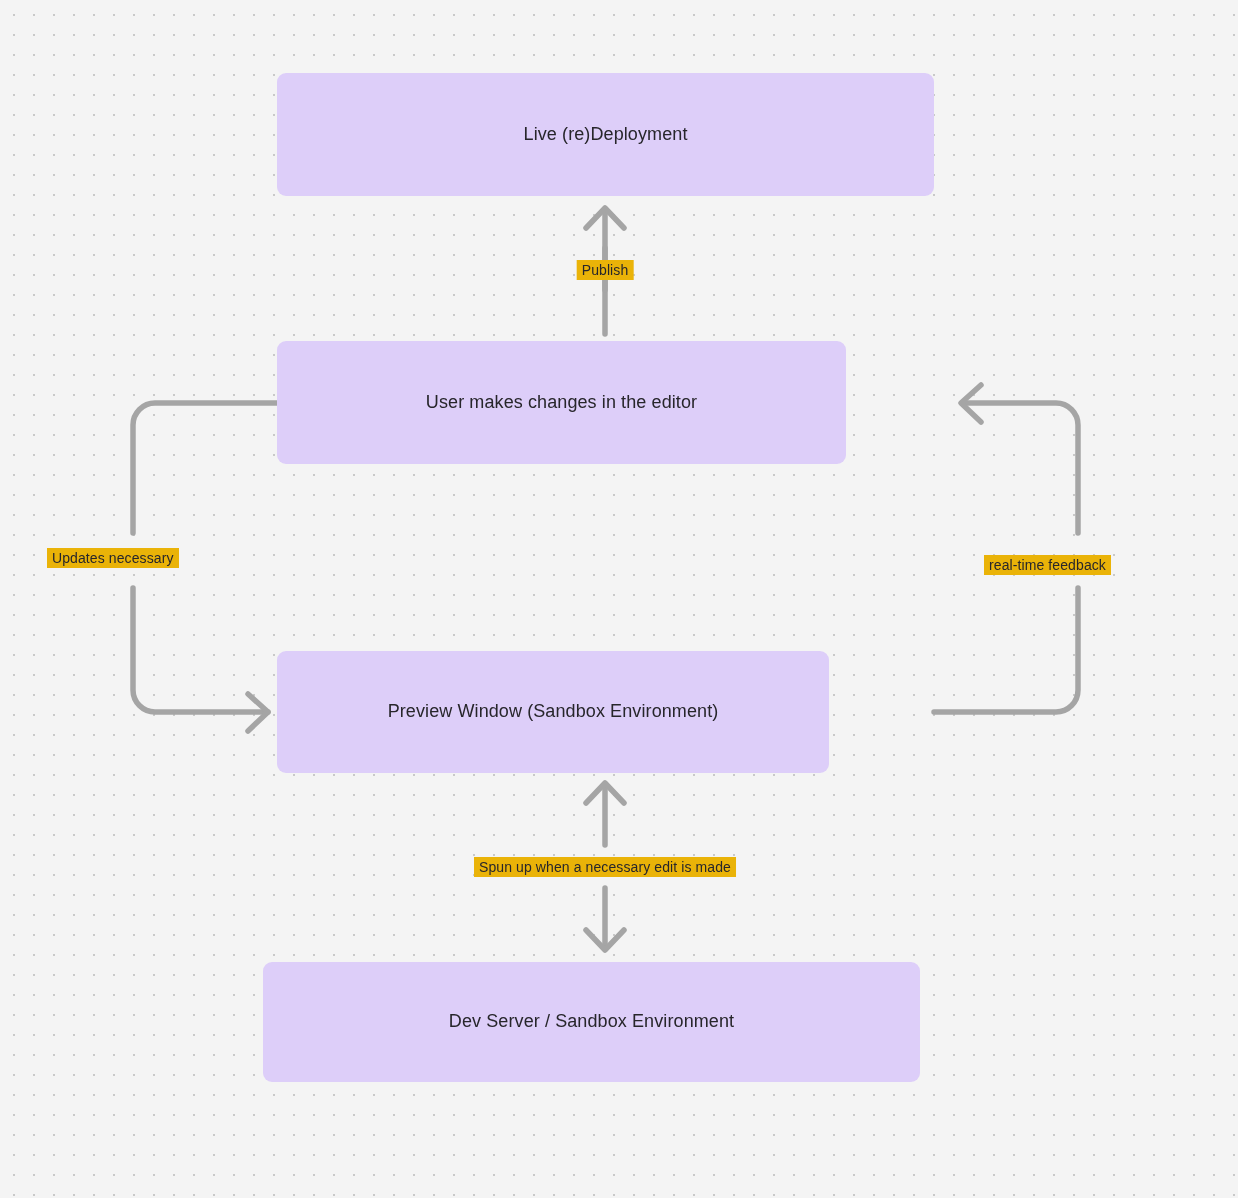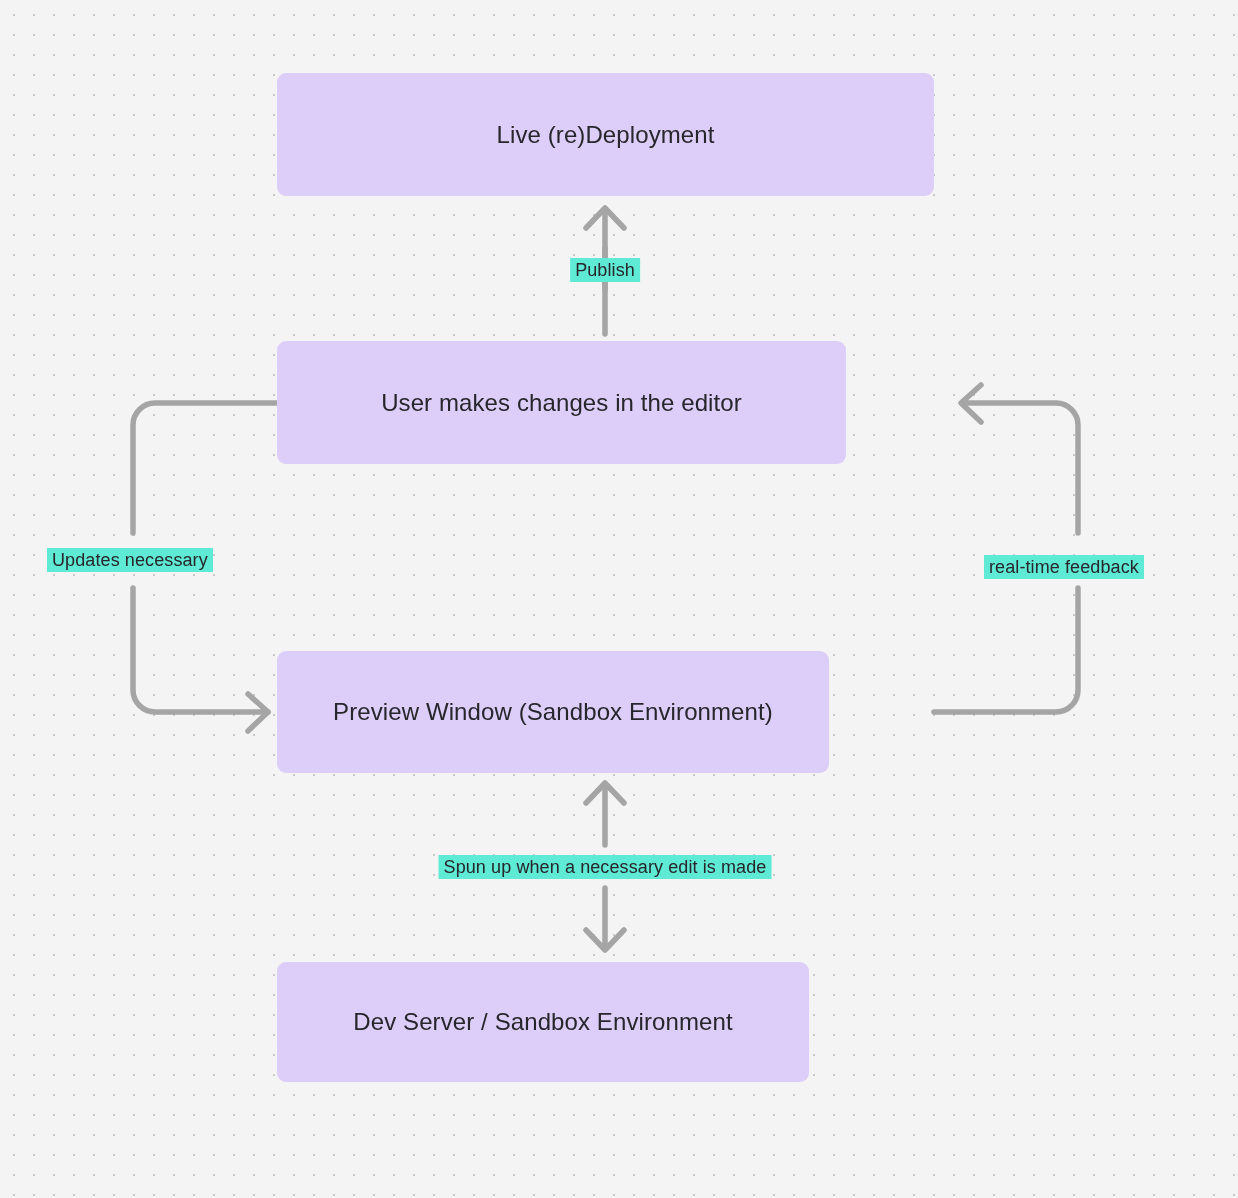--- a/index.html
+++ b/index.html
@@ -36,35 +36,35 @@
   .node {
     position: absolute;
     box-sizing: border-box;
     background-color: #ddcef9;
     border-radius: 9px;
     display: flex;
     align-items: center;
     justify-content: center;
     text-align: center;
     color: #27262b;
-    font-size: 24px;
+    font-size: 18px;
     font-family: "Liberation Sans", sans-serif;
     letter-spacing: 0.1px;
     line-height: 1.3;
     padding: 6px 18px;
   }
   .edge-label {
     position: absolute;
     color: #27262b;
-    font-size: 18px;
+    font-size: 14px;
     font-family: "Liberation Sans", sans-serif;
     letter-spacing: 0.1px;
     white-space: nowrap;
     line-height: 1;
-    background-color: #5eead4;
+    background-color: #eab308;
     padding: 3px 5px;
   }
   .el-center { transform: translate(-50%, -50%); }
 </style>
 </head>
 <body>
 
 <div id="canvas"></div>
 
 <svg id="edges" viewBox="0 0 1238 1198" width="1238" height="1198" aria-hidden="true">
@@ -103,21 +103,21 @@
 </div>
 
 <div class="node" style="left:277px; top:341px; width:569px; height:123px;">
   <span>User makes changes in the editor</span>
 </div>
 
 <div class="node" style="left:277px; top:651px; width:552px; height:122px;">
   <span>Preview Window (Sandbox Environment)</span>
 </div>
 
-<div class="node" style="left:277px; top:962px; width:532px; height:120px;">
+<div class="node" style="left:263px; top:962px; width:657px; height:120px;">
   <span>Dev Server / Sandbox Environment</span>
 </div>
 
 <div class="edge-label el-center" style="left:605px; top:270px;">
   <span>Publish</span>
 </div>
 
 <div class="edge-label" style="left:47px; top:548px;">
   <span>Updates necessary</span>
 </div>

